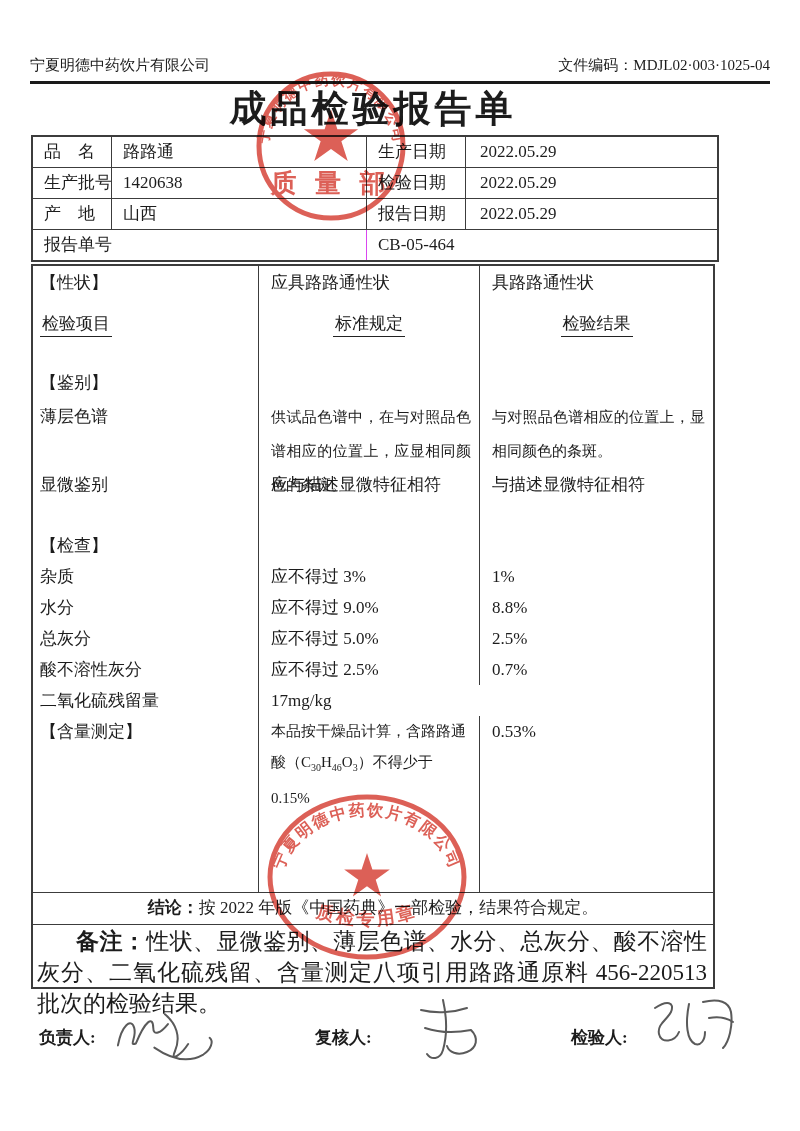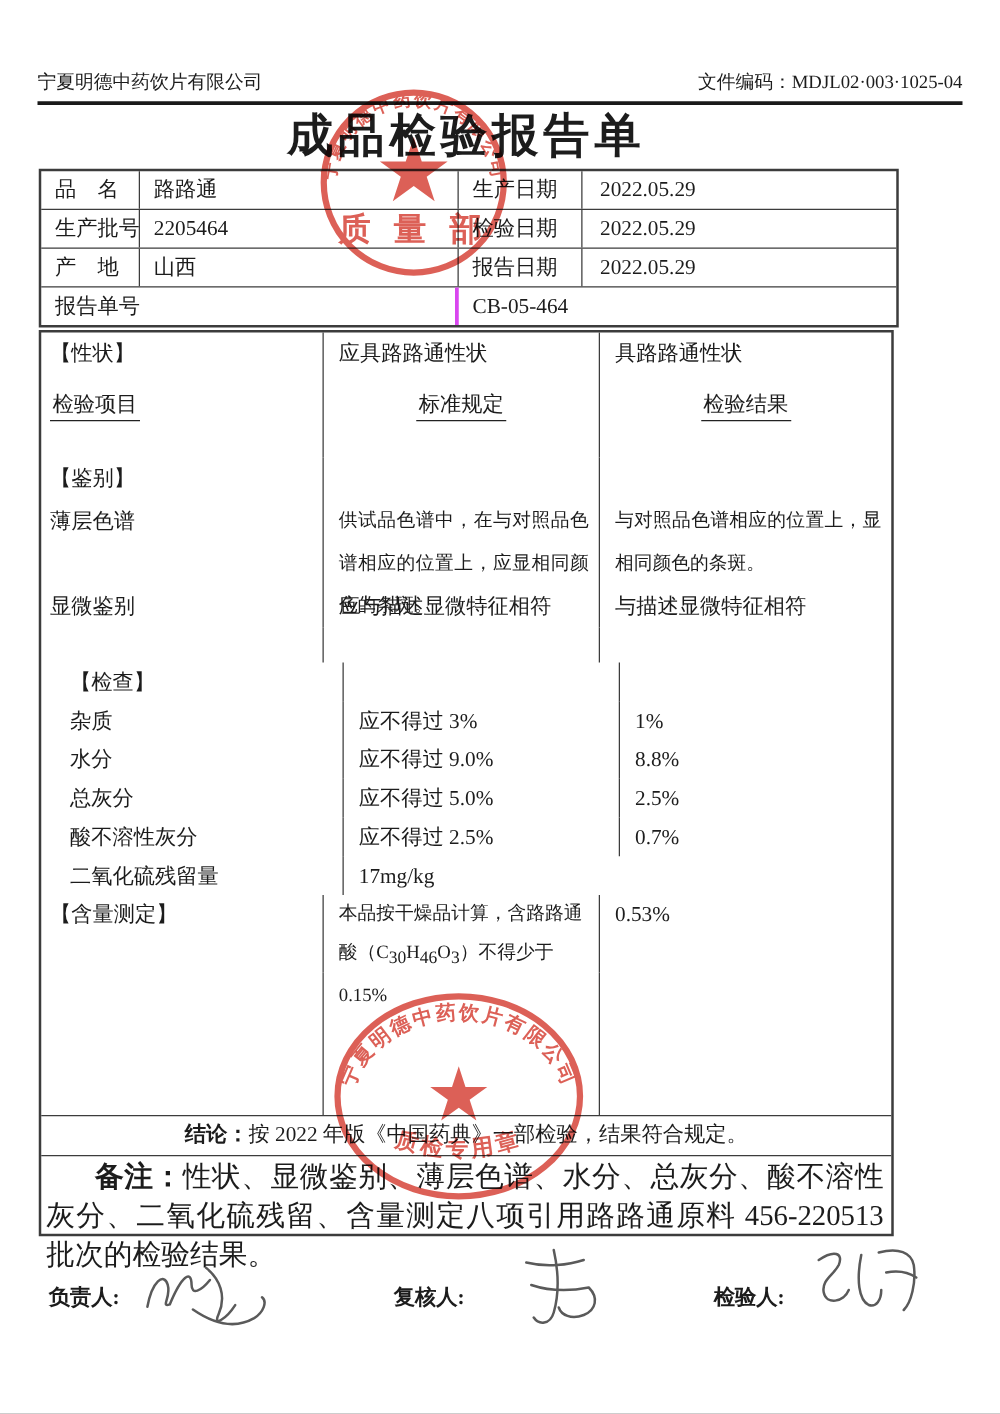--- a/index.html
+++ b/index.html
@@ -16,45 +16,45 @@
   
   .info-table{position:absolute;left:31px;top:135px;width:684px;border:2px solid #3c3c3c;}
   .irow{display:flex;height:30px;border-bottom:1px solid #3c3c3c;}
   .irow:last-child{border-bottom:none;}
   .icell{box-sizing:border-box;line-height:30px;font-size:17px;padding-left:11px;
          white-space:nowrap;overflow:hidden;}
   .il1{width:79px;border-right:1px solid #3c3c3c;}
   .iv1{width:255px;border-right:1px solid #3c3c3c;}
   .il2{width:99px;border-right:1px solid #3c3c3c;}
   .iv2{flex:1;padding-left:14px;}
-  .il-span{width:334px;border-right:3px solid #d946ef;}
+  .il-span{width:334px;border-right:1px solid #d946ef;}
   .iv-span{flex:1;padding-left:11px;}
 
   
   .main-table{position:absolute;left:31px;top:264px;width:684px;height:725px;
               border:2px solid #3c3c3c;display:flex;flex-direction:column;box-sizing:border-box;}
   .mrow{display:flex;flex:none;}
   .c1{box-sizing:border-box;width:226px;border-right:1px solid #3c3c3c;padding-left:7px;}
   .c2{box-sizing:border-box;width:221px;border-right:1px solid #3c3c3c;padding-left:12px;}
   .c3{box-sizing:border-box;flex:1;padding-left:12px;}
   .fs17{font-size:17px;}
   .hrow{height:66px;}
   .hrow .c1,.hrow .c2,.hrow .c3{padding-top:12px;}
   .hrow .c2,.hrow .c3{text-align:center;padding-left:0;}
   .hd{display:inline-block;font-size:17px;border-bottom:1px solid #222;padding:0 2px 1px 2px;}
   .r34{height:34px;line-height:34px;}
-  .r31{height:31px;line-height:31px;padding-left:16px;}
+  .r31{height:31px;line-height:31px;}
   .r68{height:68px;}
   .r62{height:62px;}
   .sp28{height:28px;}
   .par{font-size:15px;line-height:34px;text-align:justify;padding-right:8px;}
   .par2{font-size:15px;line-height:31px;padding-right:6px;}
   .filler{flex:1;display:flex;}
   .filler .c1,.filler .c2{height:auto;}
-  sub{font-size:14px;}
+  sub{font-size:10px;}
   .conclusion{flex:none;height:31px;border-top:1px solid #3c3c3c;line-height:30px;
               text-align:center;font-size:17px;}
   .conclusion b{font-weight:bold;}
   .remark{flex:none;height:63px;border-top:1px solid #3c3c3c;font-size:23px;
           line-height:31px;padding:1px 6px 0 4px;box-sizing:border-box;}
   .remark p{margin:0;text-indent:1.7em;text-align:justify;}
   .remark b{font-weight:bold;}
 
   
   .signatures{position:absolute;left:31px;top:1008px;width:740px;height:70px;font-size:17px;}
@@ -86,21 +86,21 @@
 
   <div class="info-table">
     <div class="irow">
       <div class="icell il1">品　名</div>
       <div class="icell iv1">路路通</div>
       <div class="icell il2">生产日期</div>
       <div class="icell iv2">2022.05.29</div>
     </div>
     <div class="irow">
       <div class="icell il1">生产批号</div>
-      <div class="icell iv1">2205464</div>
+      <div class="icell iv1">1420638</div>
       <div class="icell il2">检验日期</div>
       <div class="icell iv2">2022.05.29</div>
     </div>
     <div class="irow">
       <div class="icell il1">产　地</div>
       <div class="icell iv1">山西</div>
       <div class="icell il2">报告日期</div>
       <div class="icell iv2">2022.05.29</div>
     </div>
     <div class="irow">

